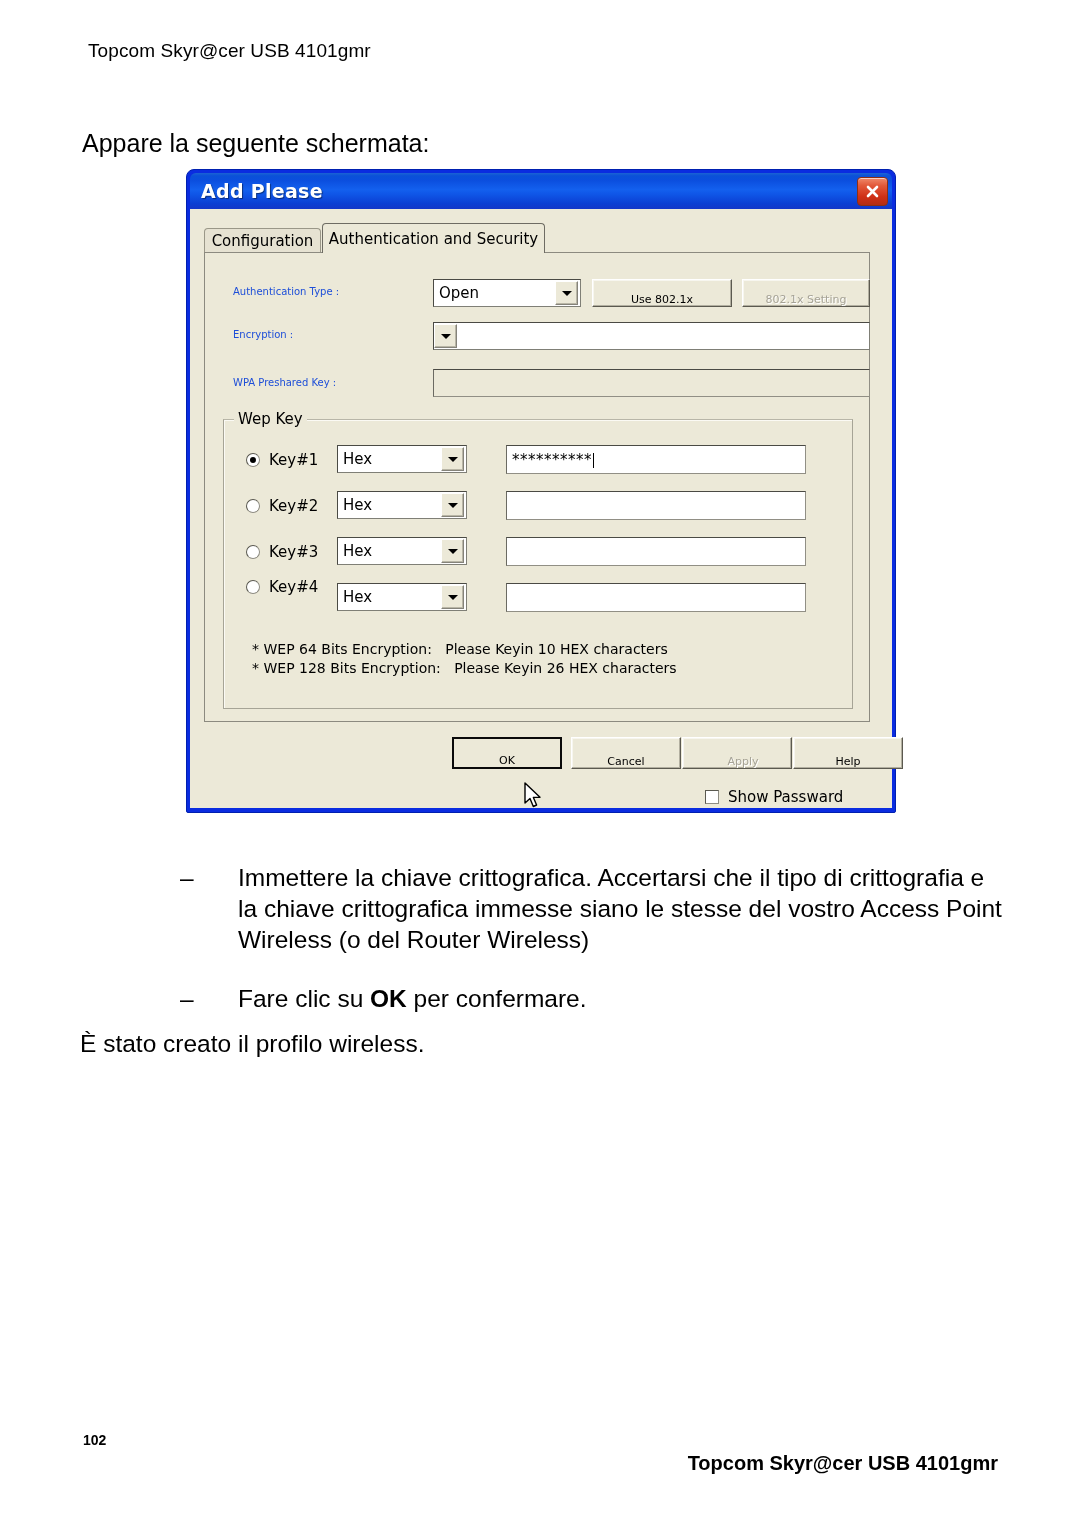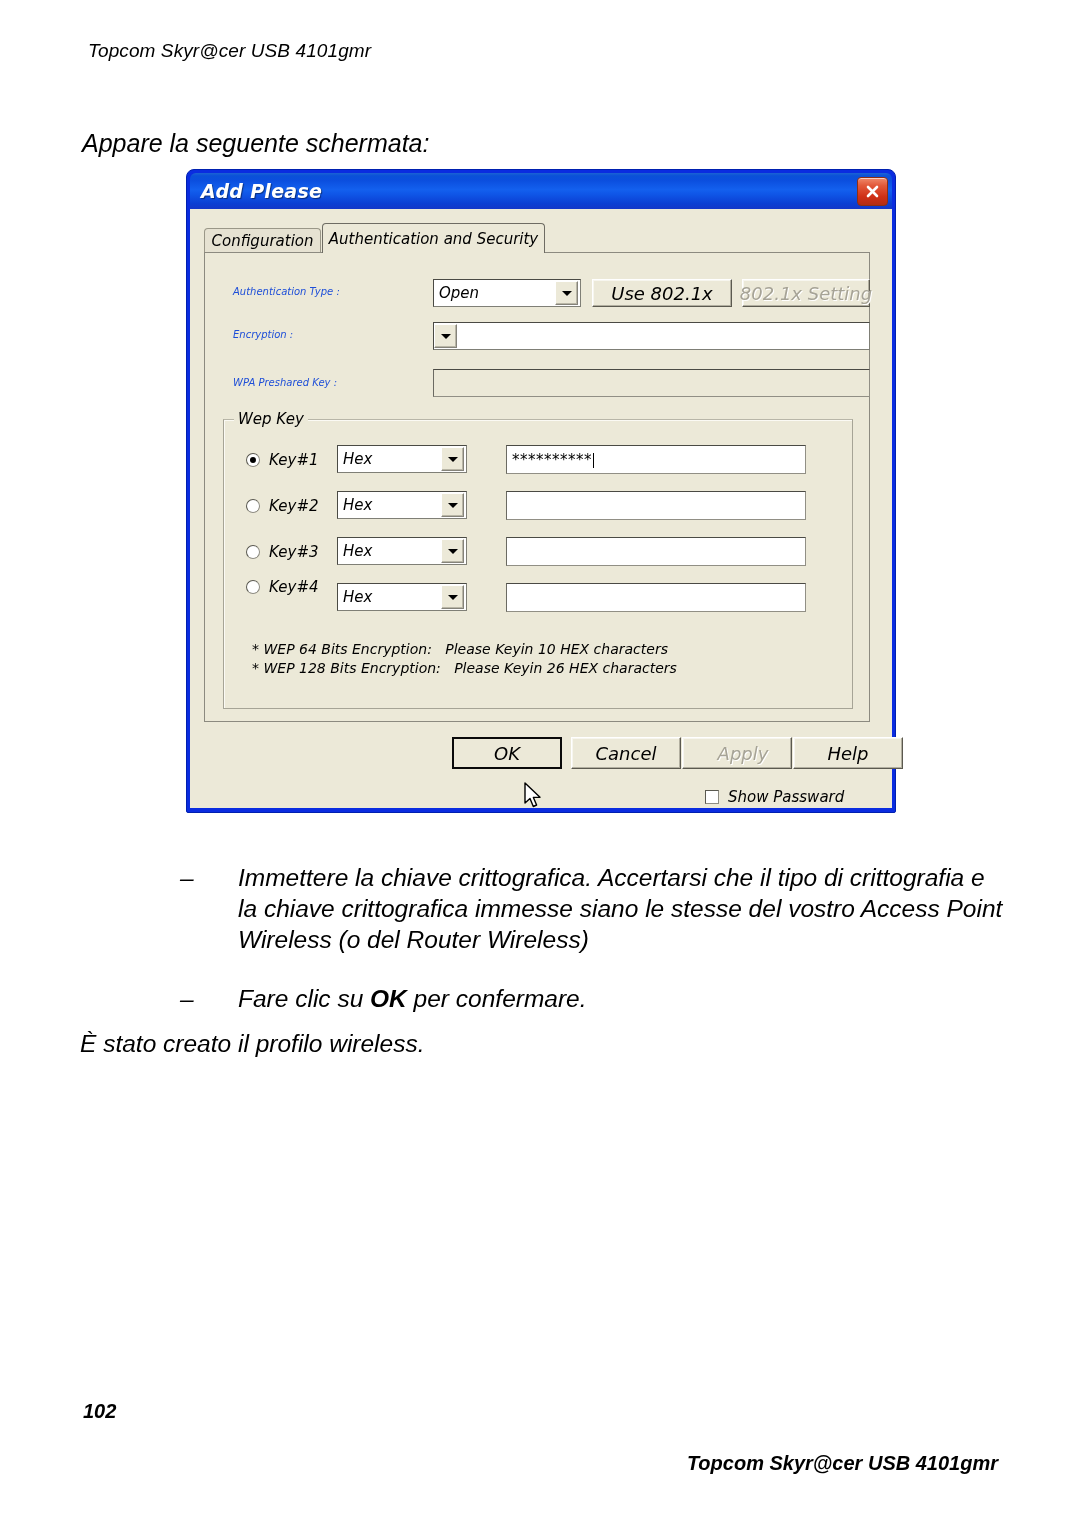--- a/index.html
+++ b/index.html
@@ -15,21 +15,20 @@
     position: relative;
     overflow: hidden;
   }
 
   
   .page {
     position: absolute;
     left: 0; top: 0;
     width: 1080px;
     height: 1206px;
-    font-style: italic;
   }
   .hdr-running {
     position: absolute;
     left: 88px; top: 40px;
     font-size: 19px;
     letter-spacing: .1px;
   }
   .lead {
     position: absolute;
     left: 82px; top: 82px;
@@ -57,22 +56,22 @@
   .bullet b { font-weight: bold; }
 
   .closing {
     position: absolute;
     left: 80px; top: 1030px;
     font-size: 24.5px;
   }
 
   .footer-page-num {
     position: absolute;
-    left: 83px; top: 1400px;
-    font-size: 20px;
+    left: 83px; top: 1432px;
+    font-size: 14px;
     font-weight: bold;
   }
   .footer-title {
     position: absolute;
     right: 82px; top: 1452px;
     font-size: 20px;
     font-weight: bold;
   }
 
   
@@ -218,24 +217,24 @@
     border-right: 5px solid transparent;
     border-top: 5px solid #000;
   }
   .btn {
     position: absolute;
     background: #ece9d8;
     border: 1px solid #ffffff;
     border-right-color: #5b594f;
     border-bottom-color: #5b594f;
     box-shadow: inset -1px -1px 0 #b2afa0, inset 1px 1px 0 #f7f6ef;
-    font-size: 18px;
+    font-size: 11px;
     color: #000;
     display: flex;
-    align-items: center;
+    align-items: flex-end;
     justify-content: center;
     box-sizing: border-box;
     white-space: nowrap;
   }
   .btn.disabled { color: #a6a396; text-shadow: 1px 1px 0 #ffffff; }
   .btn.default {
     border: 2px solid #0a0a0a;
     box-shadow: none;
     background: #ece9d8;
   }

